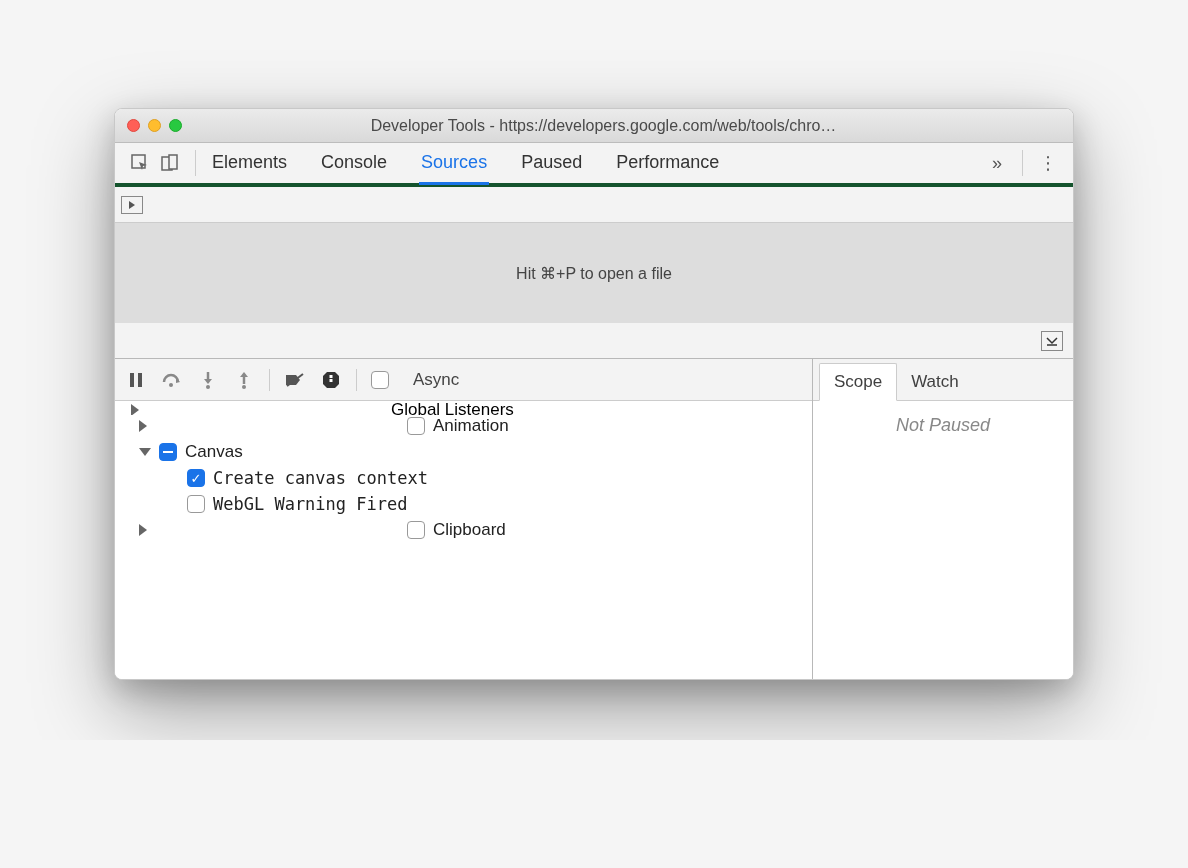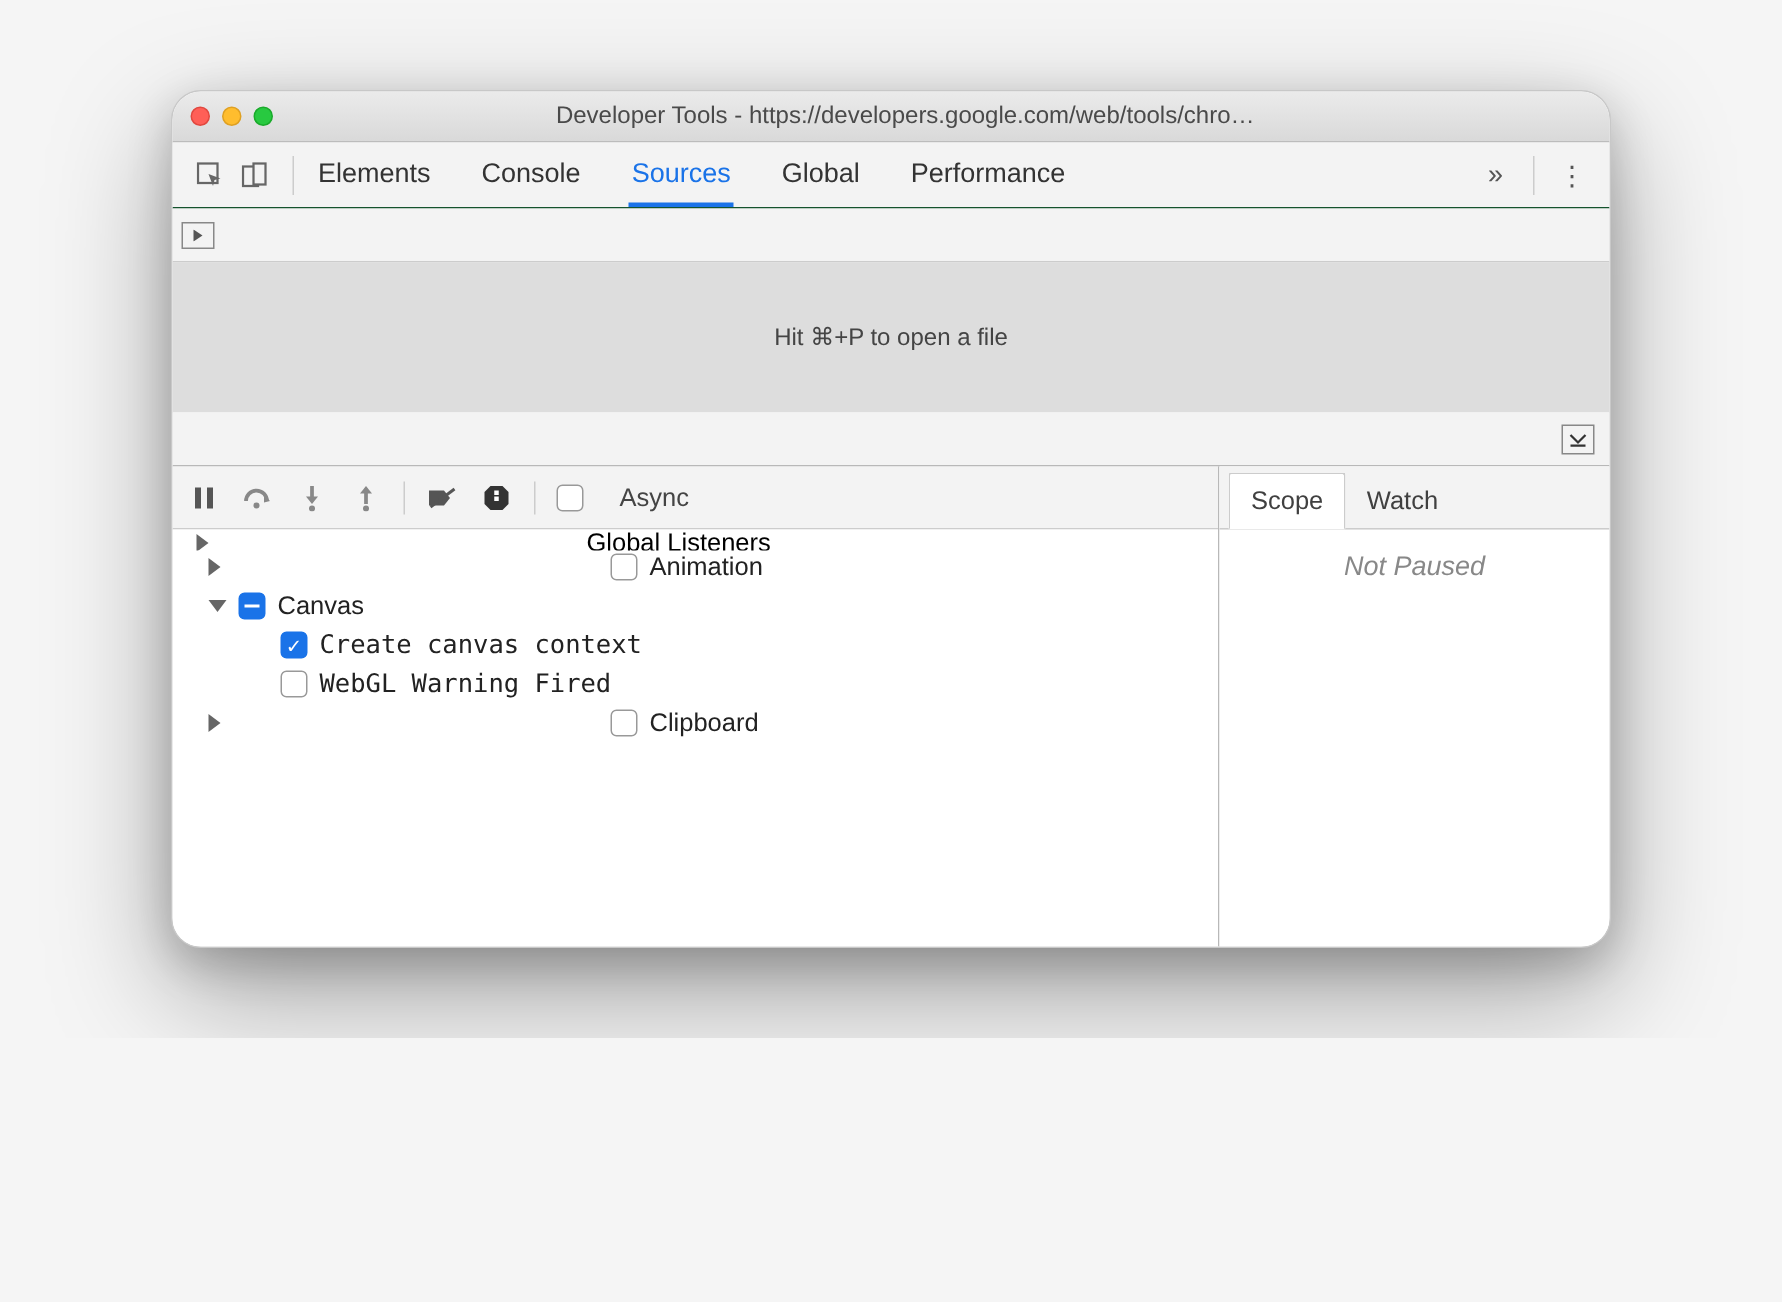--- a/index.html
+++ b/index.html
@@ -7,44 +7,45 @@
   background: #f5f5f5;
   font-family: -apple-system, BlinkMacSystemFont, "Segoe UI", Helvetica, Arial, sans-serif;
   display: flex;
   justify-content: center;
   align-items: flex-start;
   padding: 60px 20px;
 }
 .window {
   width: 960px;
   background: #fff;
-  border-radius: 20px;
+  border-radius: 8px;
   box-shadow: 0 30px 80px rgba(0,0,0,0.35), 0 10px 30px rgba(0,0,0,0.2);
   overflow: hidden;
   border: 1px solid #c8c8c8;
+  margin-top: 48px;
 }
 .titlebar {
   height: 34px;
   background: linear-gradient(#ebebeb,#d9d9d9);
   border-bottom: 1px solid #bcbcbc;
   display: flex;
   align-items: center;
   padding: 0 12px;
 }
 .traffic-lights { display: flex; gap: 8px; margin-right: 14px; }
 .tl { width: 13px; height: 13px; border-radius: 50%; }
 .tl.red { background:#ff5f57; border:1px solid #e1483f; }
 .tl.yellow { background:#ffbd2e; border:1px solid #dfa022; }
 .tl.green { background:#28c940; border:1px solid #1aab2b; }
 .title { flex:1; color:#4a4a4a; font-size:16px; white-space:nowrap; overflow:hidden; text-overflow:ellipsis; text-align:center; padding-right: 50px;}
 .tabbar {
   height: 44px;
   display:flex;
   align-items:center;
-  border-bottom: 1px solid #14532d;
+  border-bottom: 4px solid #14532d;
   background:#f3f3f3;
   padding: 0 10px;
 }
 .tabbar .icon-btn { width:30px; height:30px; display:flex; align-items:center; justify-content:center; color:#555; cursor:pointer;}
 .tabbar .divider { width:1px; height:26px; background:#ccc; margin:0 10px;}
 .tabs { display:flex; gap:30px; flex:1; padding-left:4px;}
 .tab { color:#333; font-size:18px; padding:10px 2px 9px; cursor:pointer; }
 .tab.active { color:#1a73e8; border-bottom:3px solid #1a73e8; }
 .more-icon, .kebab { width:30px; text-align:center; font-size:18px; color:#555; cursor:pointer;}
 .subbar { height:36px; background:#f3f3f3; border-bottom:1px solid #ccc; display:flex; align-items:center; padding:0 6px; }
@@ -104,21 +105,21 @@
       <svg width="18" height="18" viewBox="0 0 18 18">
           <rect x="1" y="3" width="10" height="13" fill="none" stroke="#666" stroke-width="1.5"></rect>
           <rect x="8" y="1" width="8" height="14" fill="#f3f3f3" stroke="#666" stroke-width="1.5"></rect>
         </svg>
     </div>
     <div class="divider"></div>
     <div class="tabs">
       <div class="tab">Elements</div>
       <div class="tab">Console</div>
       <div class="tab active">Sources</div>
-      <div class="tab">Global</div>
+      <div class="tab">Paused</div>
       <div class="tab">Performance</div>
     </div>
     <div class="more-icon">»</div>
     <div class="divider"></div>
     <div class="kebab">⋮</div>
   </div>
 
   <div class="subbar">
     <div class="play-icon">
       <svg width="8" height="8">

